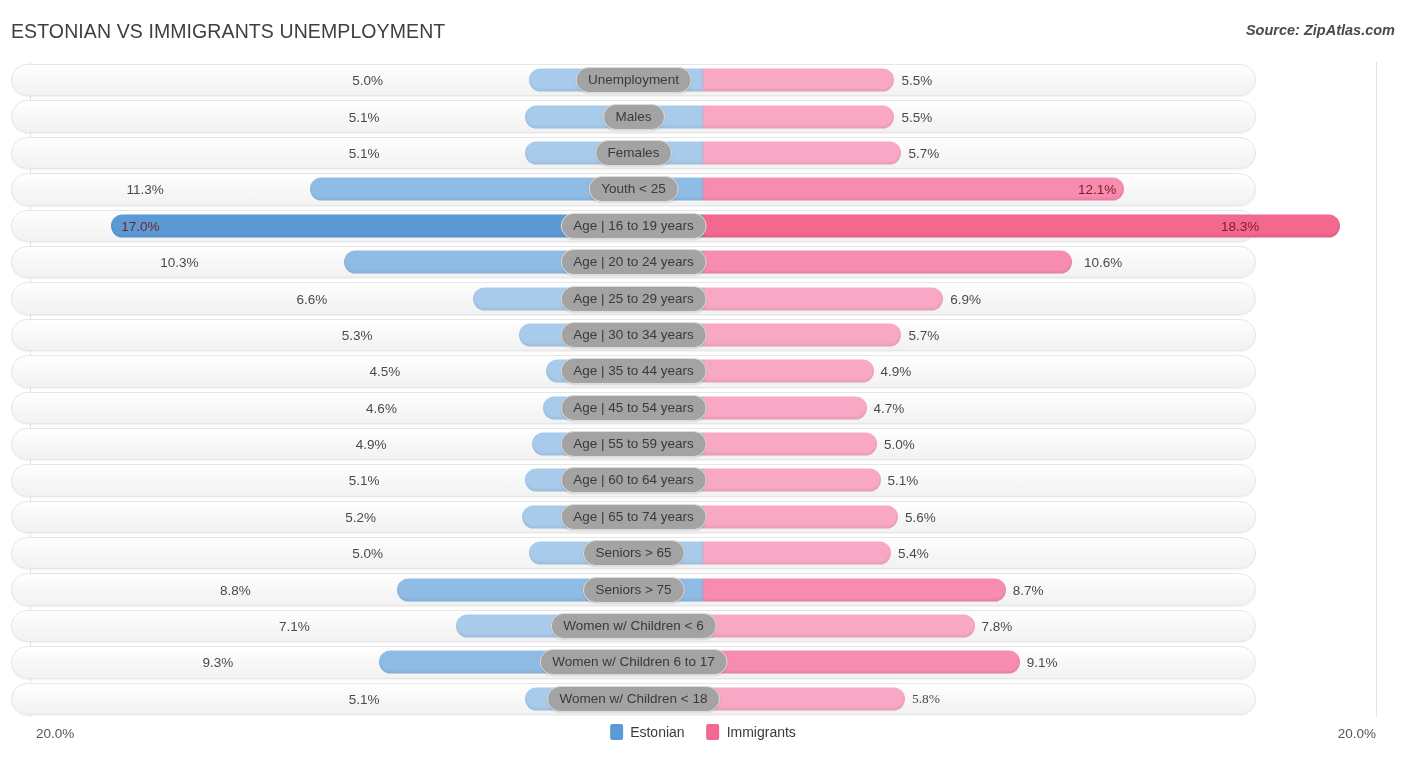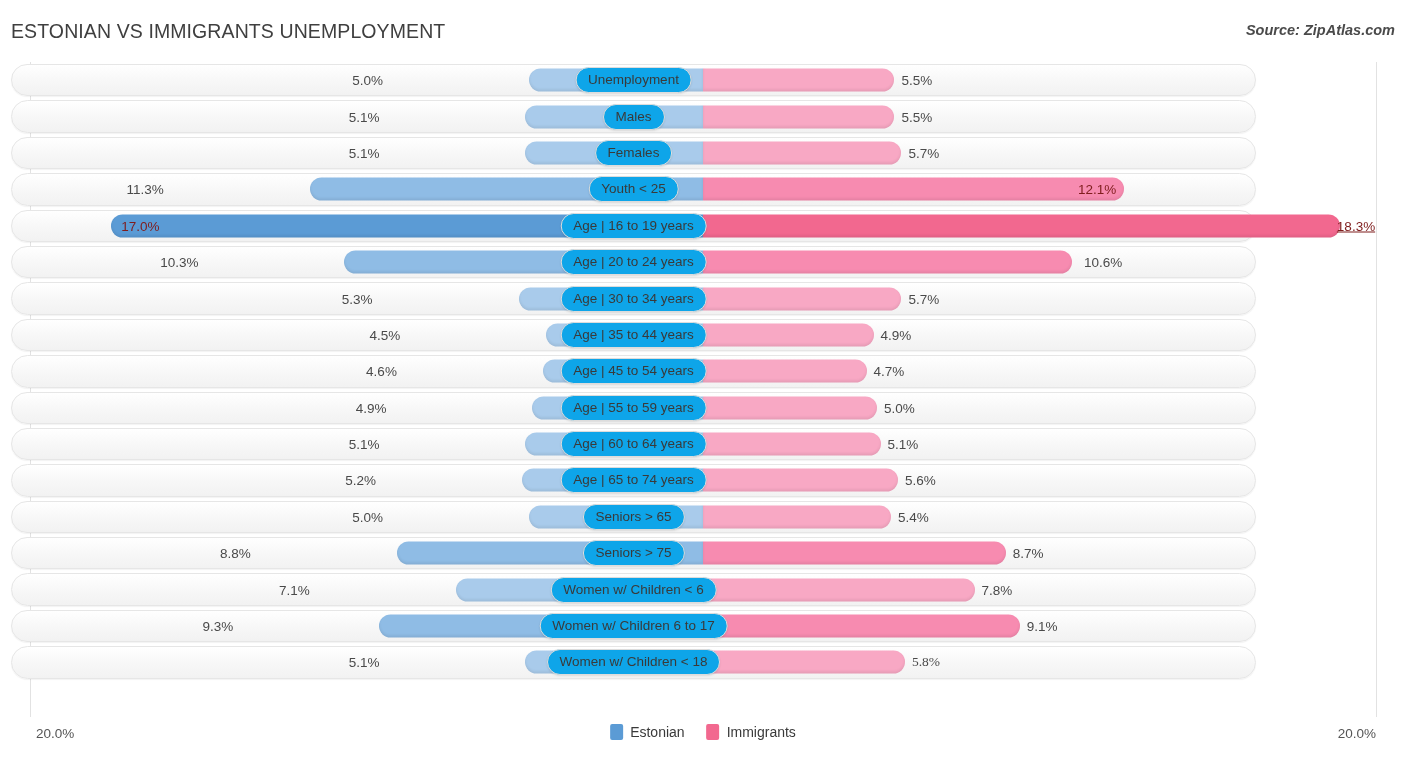--- a/index.html
+++ b/index.html
@@ -121,21 +121,21 @@
   .val-right { text-align: left; }
   .val.inside {
     color: #7f1d1d;
   }
 
   .pill {
     position: absolute;
     left: 50%;
     top: 50%;
     transform: translate(-50%, -50%);
-    background: #0ea5e9;
+    background: #a3a3a3;
     border: 1px solid #dcdcdc;
     border-radius: 14px;
     padding: 4px 12px 5px;
     font-size: 13.5px;
     color: #3a3a3a;
     white-space: nowrap;
     box-shadow: 0 1px 2px rgba(0,0,0,0.10);
     z-index: 5;
   }
 
@@ -236,33 +236,43 @@
           <div class="val val-right inside" style="left: 1074.19px; text-align: right; width: 42px;">12.1%</div>
         </div>
         <div class="pill">Youth &lt; 25</div>
       </div>
       <div class="row">
         <div class="track"></div>
         <div class="bars">
           <div class="bar bar-left" style="left: 111.251px; width: 591.749px; background: rgb(91, 155, 213);"></div>
           <div class="bar bar-right" style="left: 703px; width: 637px; background: rgb(242, 104, 143);"></div>
           <div class="val val-left inside" style="left: 121.251px; text-align: left;">17.0%</div>
-          <div class="val val-right inside" style="left: 1335px; text-align: center; width: 42px; text-decoration: underline;">18.3%</div>
+          <div class="val val-right inside" style="left: 1221px; text-align: left; width: 42px;">18.3%</div>
         </div>
         <div class="pill">Age | 16 to 19 years</div>
       </div>
       <div class="row">
         <div class="track"></div>
         <div class="bars">
           <div class="bar bar-left" style="left: 344.47px; width: 358.53px; background: rgb(143, 188, 229);"></div>
           <div class="bar bar-right" style="left: 703px; width: 368.973px; background: rgb(247, 139, 176);"></div>
           <div class="val val-left" style="right: 1068.53px;">10.3%</div>
           <div class="val val-right" style="left: 1084px;">10.6%</div>
         </div>
         <div class="pill">Age | 20 to 24 years</div>
+      </div>
+      <div class="row">
+        <div class="track"></div>
+        <div class="bars">
+          <div class="bar bar-left" style="left: 473.262px; width: 229.738px; background: rgb(169, 203, 235);"></div>
+          <div class="bar bar-right" style="left: 703px; width: 240.18px; background: rgb(248, 168, 196);"></div>
+          <div class="val val-left" style="right: 939.738px;">6.6%</div>
+          <div class="val val-right" style="left: 950.18px;">6.9%</div>
+        </div>
+        <div class="pill">Age | 25 to 29 years</div>
       </div>
       <div class="row">
         <div class="track"></div>
         <div class="bars">
           <div class="bar bar-left" style="left: 518.514px; width: 184.486px; background: rgb(169, 203, 235);"></div>
           <div class="bar bar-right" style="left: 703px; width: 198.41px; background: rgb(248, 168, 196);"></div>
           <div class="val val-left" style="right: 894.486px;">5.3%</div>
           <div class="val val-right" style="left: 908.41px;">5.7%</div>
         </div>
         <div class="pill">Age | 30 to 34 years</div>

